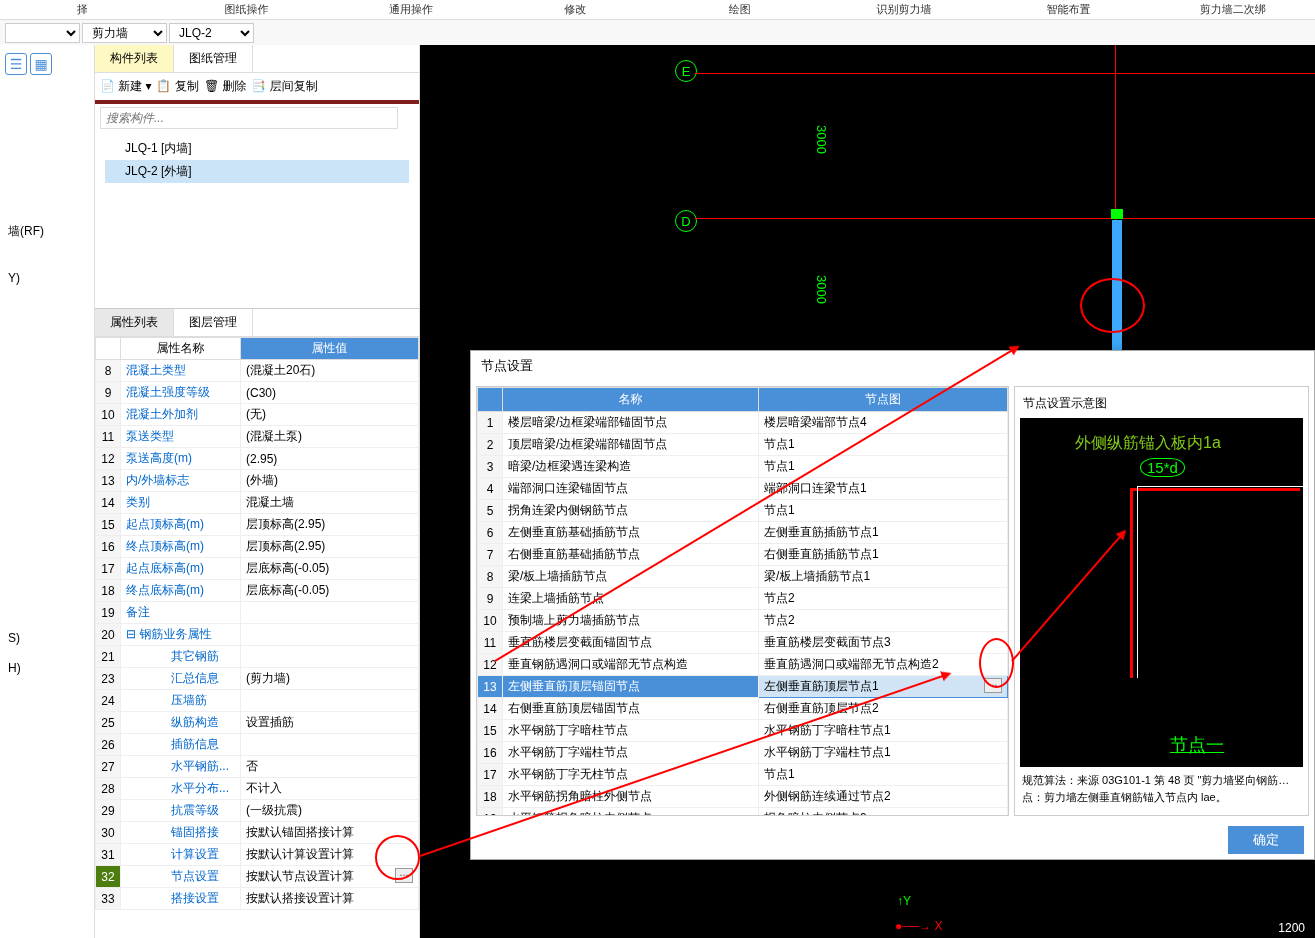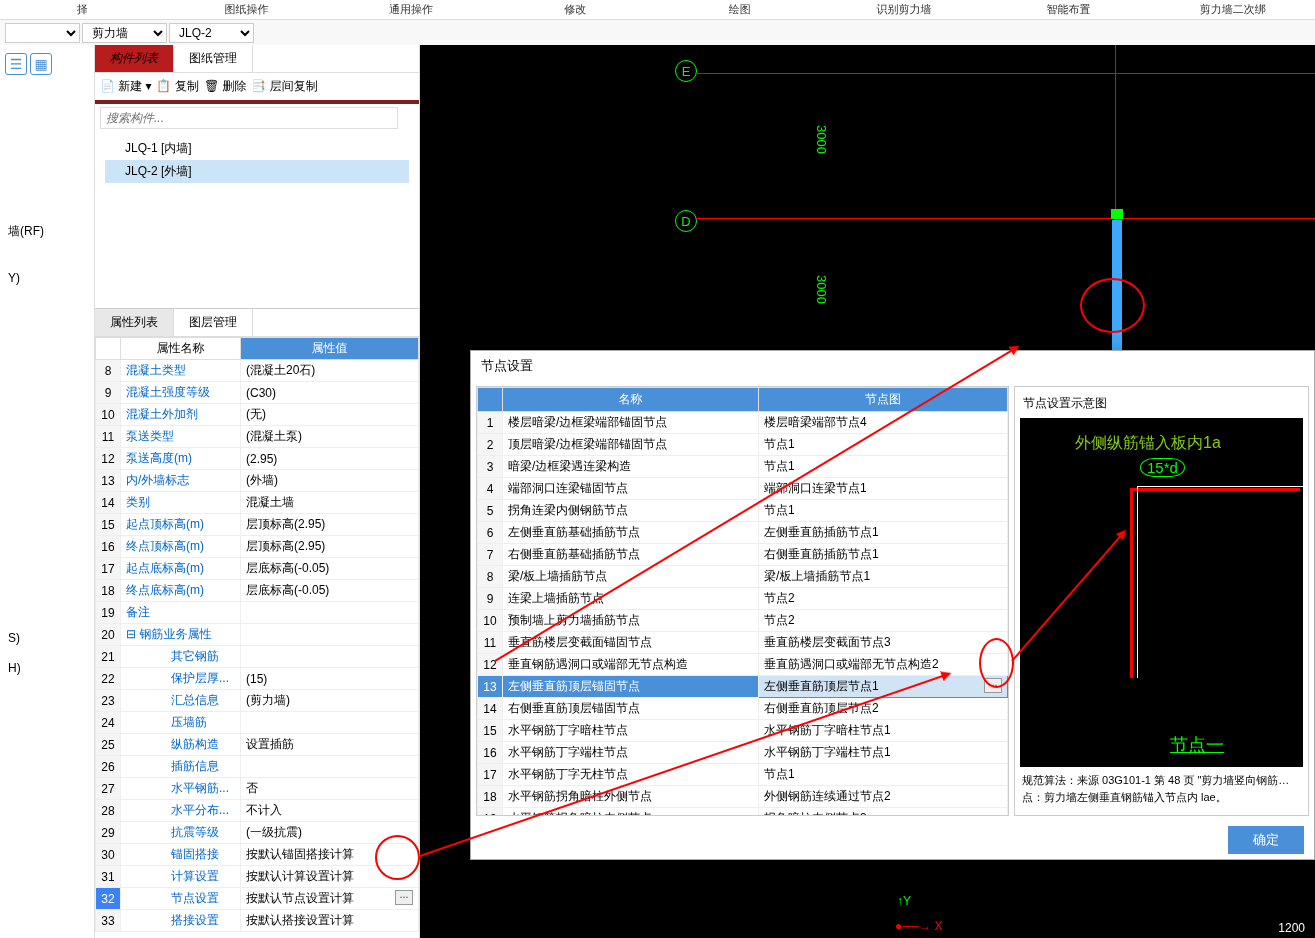--- a/index.html
+++ b/index.html
@@ -10,40 +10,40 @@
     .selectbar select { font-size: 12px; border: 1px solid #ccc; padding: 1px 5px; height: 20px; background: #fff; }
     .selectbar .sel-a { width: 75px; } .selectbar .sel-b { width: 85px; } .selectbar .sel-c { width: 85px; }
     .main { display: flex; height: 893px; }
     .leftcol { width: 95px; background: #fff; border-right: 1px solid #ddd; padding: 3px 0; }
     .leftcol div { padding: 3px 8px; font-size: 12px; }
     .leftcol .view-toggle { display: flex; gap: 3px; padding: 5px; }
     .leftcol .view-toggle span { width: 22px; height: 22px; border: 1px solid #4a90d9; border-radius: 3px; display: flex; align-items: center; justify-content: center; font-size: 14px; color: #4a90d9; }
     .midcol { width: 325px; background: #fff; border-right: 1px solid #ddd; display: flex; flex-direction: column; }
     .panel-head { display: flex; border-bottom: 1px solid #ddd; }
     .panel-head .tab { padding: 5px 15px; border-right: 1px solid #ddd; background: #fff; cursor: pointer; }
-    .panel-head .tab.active { background: #b91c1c; font-style: italic; }
+    .panel-head .tab.active { background: #fef9c3; }
     .toolbar { display: flex; gap: 5px; padding: 5px; border-bottom: 4px solid #7f1d1d; align-items: center; font-size: 12px; }
     .toolbar span { cursor: pointer; }
     .search-box { padding: 3px 5px; }
     .search-box input { width: 95%; padding: 3px 5px; border: 1px solid #ddd; font-size: 12px; font-style: italic; }
     .tree { padding: 5px 10px; }
     .tree .node { padding: 3px 5px; font-size: 12px; }
     .tree .lvl1 { padding-left: 20px; }
     .tree .sel { background: #cce4f7; }
     .prop-panel { margin-top: 120px; border-top: 1px solid #ccc; flex: 1; overflow: hidden; }
     .prop-tabs { display: flex; border-bottom: 1px solid #ddd; }
     .prop-tabs .tab { padding: 5px 15px; border-right: 1px solid #ddd; }
     .prop-tabs .tab.active { background: #e8e8e8; }
     .prop-table { width: 100%; border-collapse: collapse; font-size: 12px; }
     .prop-table th { background: #fff; border: 1px solid #ddd; padding: 2px 5px; text-align: center; font-weight: normal; }
     .prop-table th.val-col { background: #4a90d9; color: #fff; }
     .prop-table td { border: 1px solid #eee; padding: 2px 5px; }
     .prop-table td.num { width: 25px; text-align: center; background: #f5f5f5; }
     .prop-table td.name { width: 120px; color: #0066cc; }
-    .prop-table tr.sel td.num { background: #3b82f6; color: #fff; }
+    .prop-table tr.sel td.num { background: #4d7c0f; color: #fff; }
     .prop-table .indent2 { padding-left: 35px; }
     .ellipsis-btn { float: right; width: 18px; height: 15px; border: 1px solid #999; background: #eee; font-size: 9px; text-align: center; line-height: 13px; }
     .canvas { flex: 1; background: #000; position: relative; }
     .axis-letter { position: absolute; width: 22px; height: 22px; border: 1px solid #0f0; border-radius: 50%; color: #0f0; display: flex; align-items: center; justify-content: center; font-size: 13px; }
     .dim-text { position: absolute; color: #0f0; font-size: 13px; writing-mode: vertical-rl; }
     .gline-h { position: absolute; height: 1px; background: #f00; }
     .gline-v { position: absolute; width: 1px; background: #f00; }
     .blue-bar { position: absolute; background: #3da9fc; }
     .dialog { position: absolute; left: 470px; top: 350px; width: 845px; height: 510px; background: #fff; border: 1px solid #aaa; box-shadow: 0 3px 15px rgba(0,0,0,0.3); display: flex; flex-direction: column; }
     .dialog-title { padding: 6px 10px; font-size: 13px; }
@@ -196,25 +196,20 @@
               <td class="num">20</td>
               <td class="name">⊟ 钢筋业务属性</td>
               <td></td>
             </tr>
             <tr>
               <td class="num">21</td>
               <td class="name indent2"><span style="padding-left:15px"></span>其它钢筋</td>
               <td></td>
             </tr>
             <tr>
-              <td class="num">22</td>
-              <td class="name indent2"><span style="padding-left:15px"></span>保护层厚...</td>
-              <td>(15)</td>
-            </tr>
-            <tr>
               <td class="num">23</td>
               <td class="name indent2"><span style="padding-left:15px"></span>汇总信息</td>
               <td>(剪力墙)</td>
             </tr>
             <tr>
               <td class="num">24</td>
               <td class="name indent2"><span style="padding-left:15px"></span>压墙筋</td>
               <td></td>
             </tr>
             <tr>

